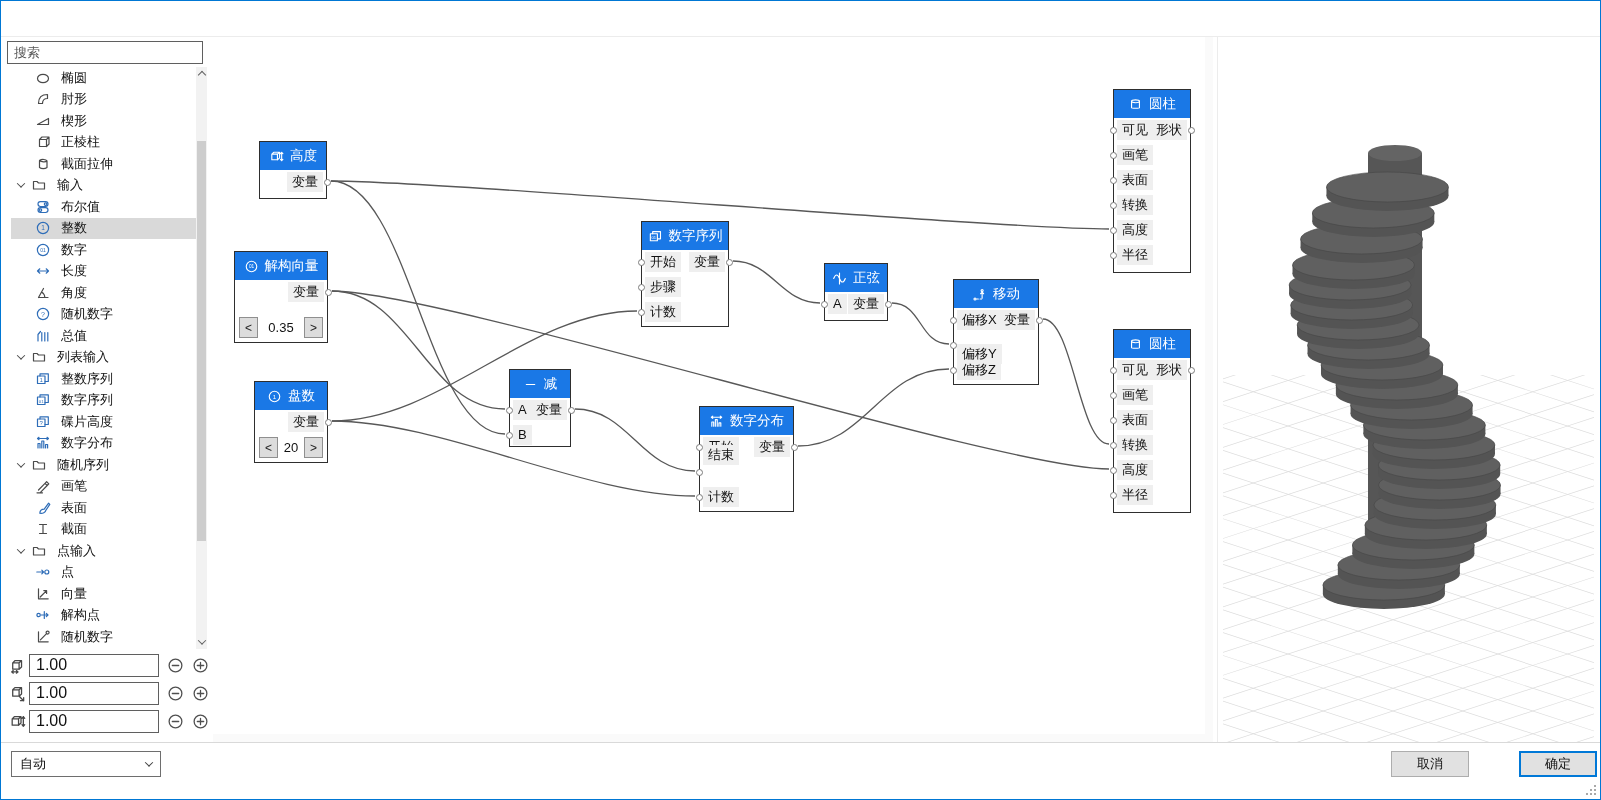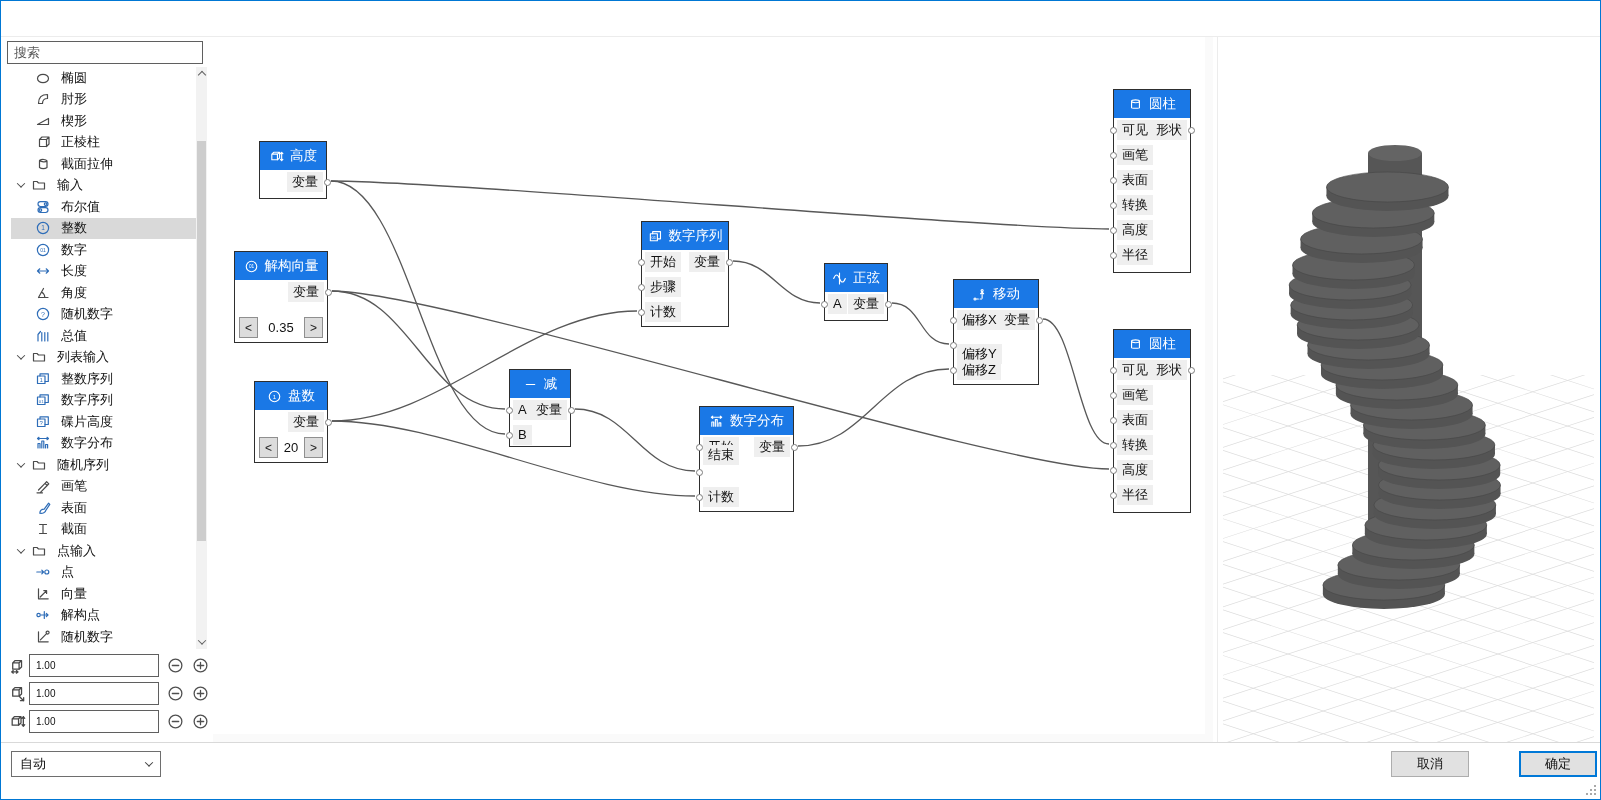--- a/index.html
+++ b/index.html
@@ -32,21 +32,21 @@
   
   #sb-scroll { position:absolute; left:195px; top:66px; width:11px; height:582px; background:#f2f2f2; }
   .sb-arrow { position:absolute; left:0; width:11px; height:15px; display:flex; align-items:center; justify-content:center; }
   .sb-arrow .chev { border-color:#616161; }
   #sb-up { top:0; } #sb-dn { bottom:0; }
   #sb-thumb { position:absolute; left:1px; top:74px; width:9px; height:400px; background:#cdcdcd; }
 
   
   .dimrow { position:absolute; left:8px; width:200px; height:24px; display:flex; align-items:center; }
   .dim-icon { width:22px; color:#474747; display:flex; }
-  .dim-input { width:130px; height:23px; border:1px solid #5f5f5f; padding:0 6px; font-size:10px; font-family:inherit; color:#111; }
+  .dim-input { width:130px; height:23px; border:1px solid #5f5f5f; padding:0 6px; font-size:16px; font-family:inherit; color:#111; }
   .roundbtn { margin-left:8px; color:#4f4f4f; display:flex; cursor:default; }
 
   
   #footline { position:absolute; left:0; right:0; top:741px; height:1px; background:#d9d9d9; }
   #mode-select { position:absolute; left:10px; top:750px; width:150px; height:26px; border:1px solid #6e6e6e; background:#fff; display:flex; align-items:center; padding:0 8px; }
   #mode-select .chev { margin-left:auto; border-color:#444; }
   .btn { position:absolute; top:750px; width:78px; height:26px; background:#e1e1e1; border:1px solid #adadad; display:flex; align-items:center; justify-content:center; font-size:13px; cursor:default; }
   #cancel-btn { left:1390px; }
   #ok-btn { left:1518px; border:2px solid #0078d7; }
   .grip { position:absolute; right:4px; bottom:4px; width:10px; height:10px; }

